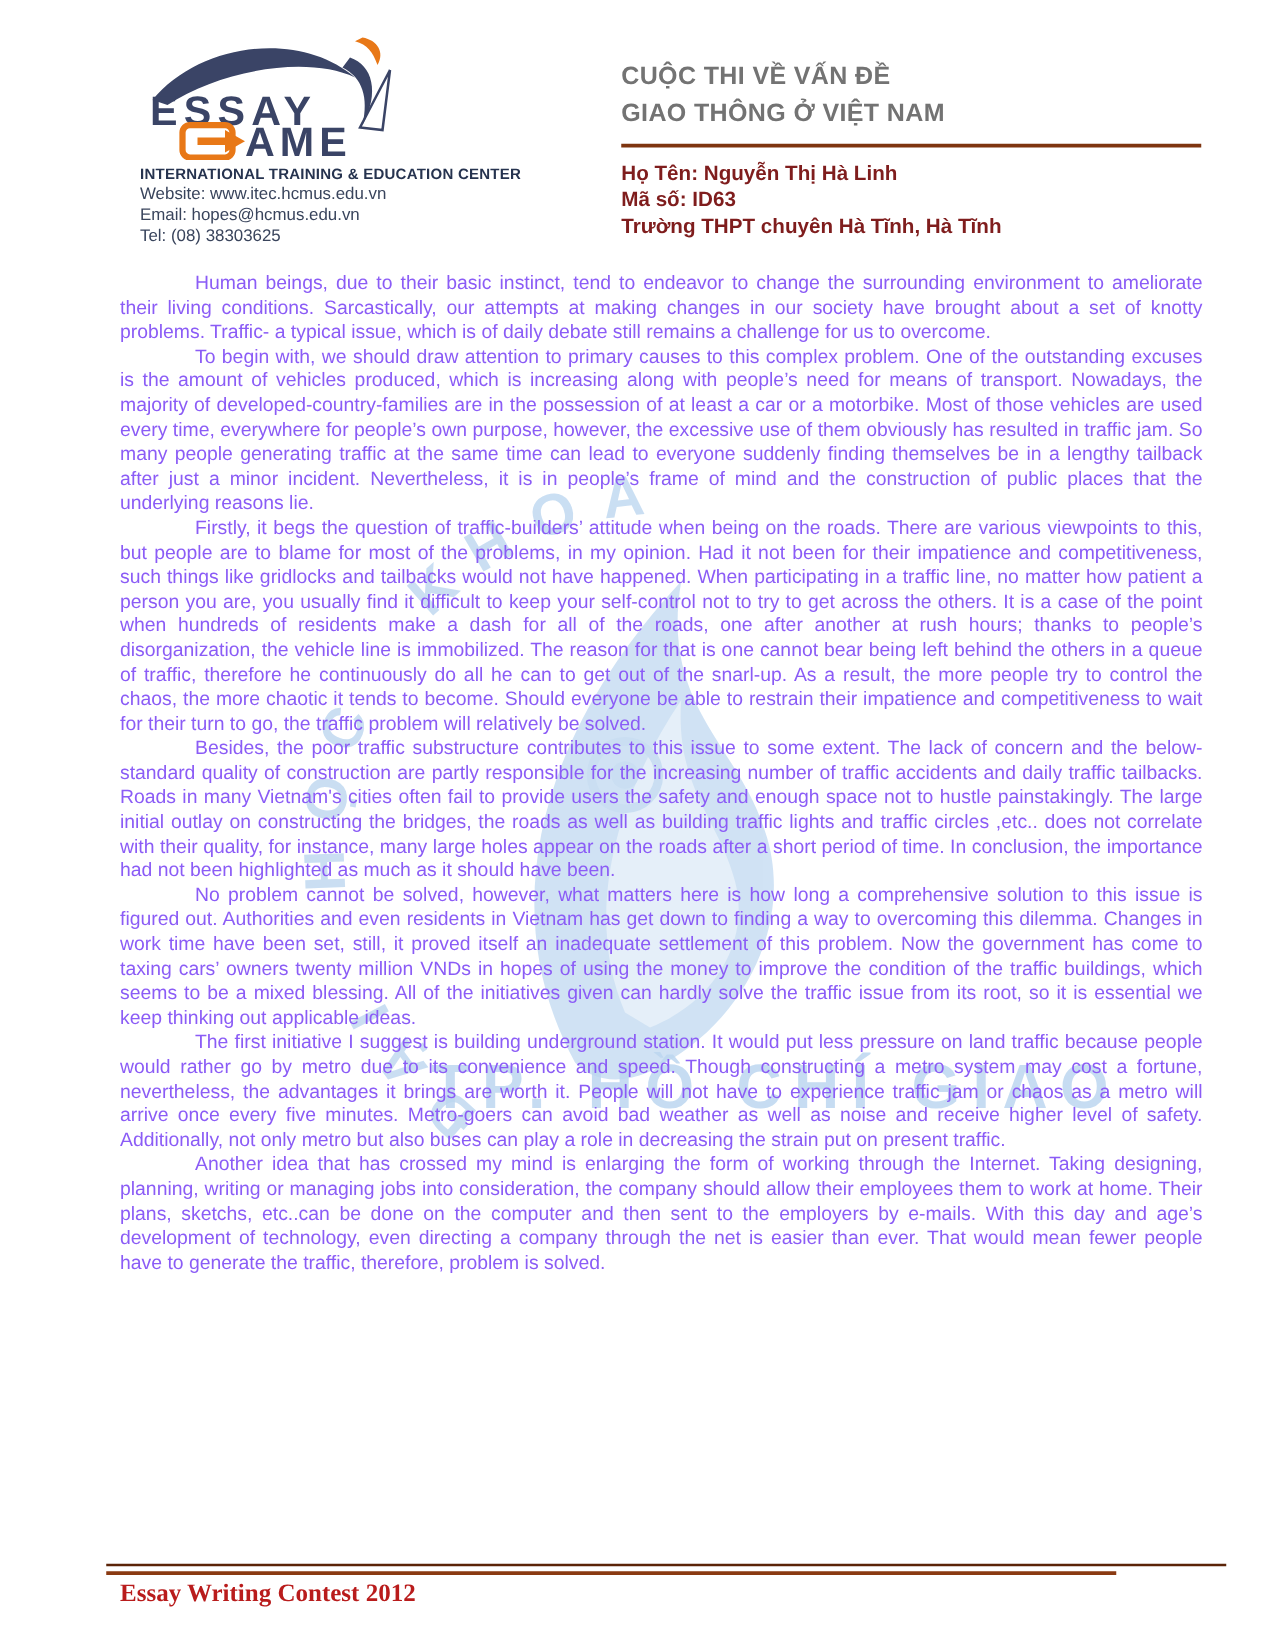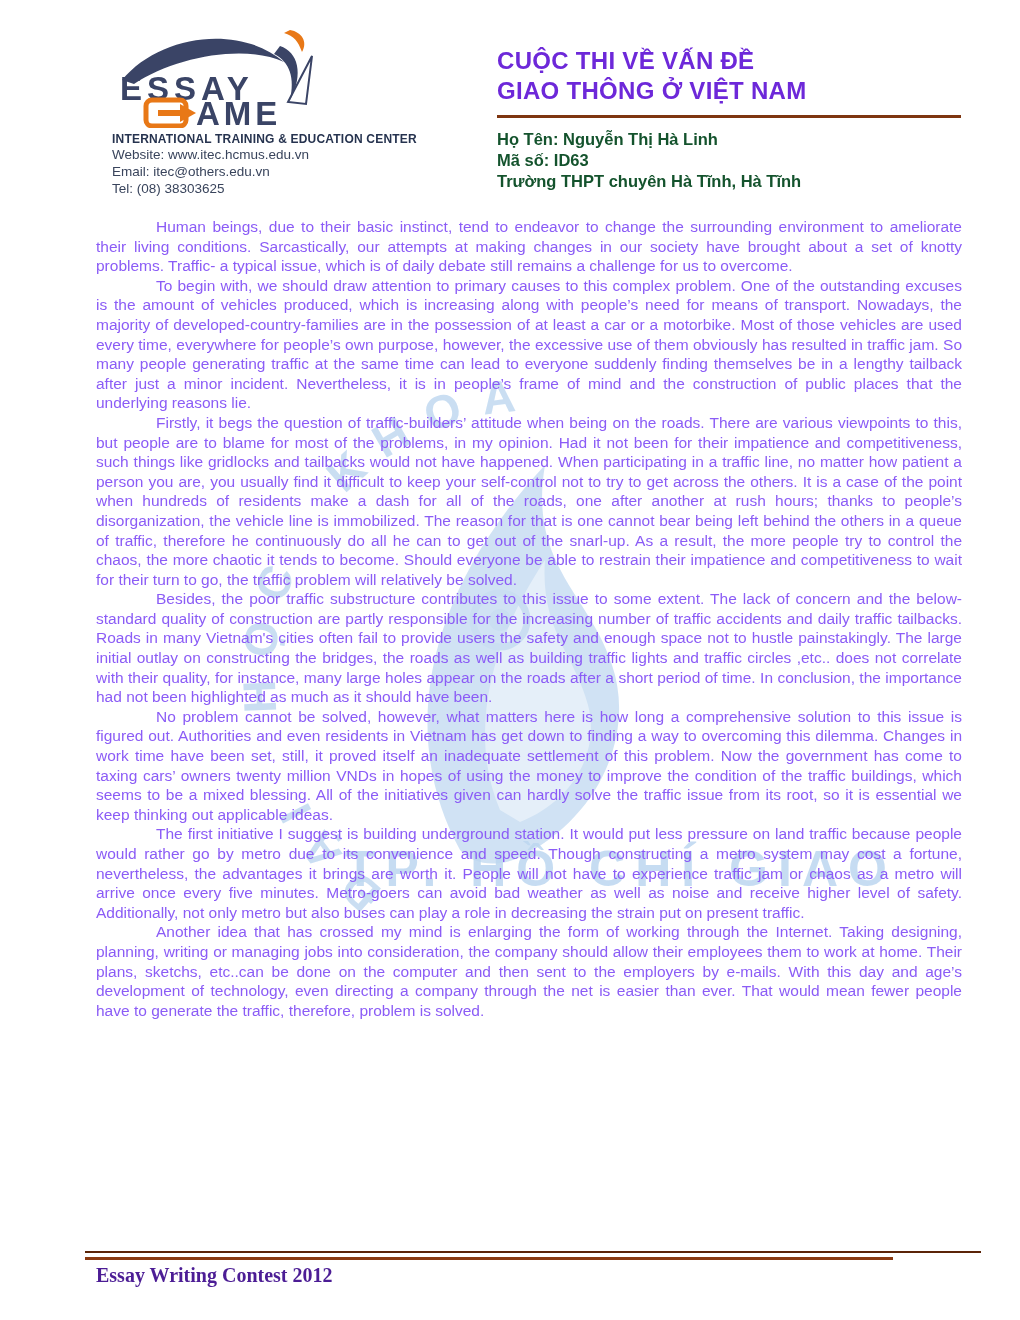--- a/index.html
+++ b/index.html
@@ -15,27 +15,27 @@
   .logo-svg { display:block; margin-left:6px; }
   .center-name {
     margin-top:4px; font-size:12px; font-weight:bold; color:#26334f;
     letter-spacing:0.2px; white-space:nowrap;
   }
   .contact-line { font-size:13.5px; color:#39445c; line-height:17px; }
   .contact-line.website { }
 
   .header-right { position:absolute; left:497px; top:46px; width:490px; }
   .contest-title {
-    font-size:24px; font-weight:bold; color:#6d28d9; line-height:30px;
+    font-size:20px; font-weight:bold; color:#737373; line-height:30px;
     letter-spacing:0.3px;
   }
   .title-rule { margin-top:9px; width:464px; height:3px; background:#7e3510; }
   .student-info { margin-top:11px; }
   .student-info div {
-    font-size:16.5px; font-weight:bold; color:#14532d; line-height:21px;
+    font-size:16.5px; font-weight:bold; color:#7f1d1d; line-height:21px;
   }
 
   
   .watermark { position:absolute; left:150px; top:380px; width:780px; height:580px; z-index:0; pointer-events:none; }
   .wm-city {
     position:absolute; left:345px; top:840px; z-index:0; pointer-events:none;
     font-size:50px; font-weight:bold; color:#bdd7f0; opacity:0.85;
     letter-spacing:10px; white-space:nowrap;
   }
 
@@ -45,21 +45,21 @@
     font-size:15.5px; line-height:19.6px; color:#8b5cf6;
     text-align:justify; text-indent:60px;
   }
 
   
   .footer-rule-1 { position:absolute; left:85px; top:1251px; width:896px; height:2px; background:#5b2408; z-index:1; }
   .footer-rule-2 { position:absolute; left:85px; top:1257px; width:808px; height:3px; background:#8a3a12; z-index:1; }
   .footer-text {
     position:absolute; left:96px; top:1264px; z-index:1;
     font-family:"Liberation Serif", serif; font-weight:bold;
-    font-size:20px; color:#4c1d95;
+    font-size:20px; color:#b91c1c;
   }
 </style>
 </head>
 <body>
 
 <div class="page">
 
   <svg class="watermark" viewBox="0 0 780 580" aria-hidden="true">
     <defs>
       <path id="wm-circle" d="M 390 30 a 265 265 0 1 1 -0.1 0"></path>
@@ -92,21 +92,21 @@
       <g>
         <rect x="28" y="72" width="40" height="26" rx="6" fill="none" stroke="#e87817" stroke-width="5"></rect>
         <rect x="40" y="82" width="22" height="6" fill="#e87817"></rect>
         <polygon points="62,76 78,85 62,94" fill="#e87817"></polygon>
       </g>
 
       <text x="78" y="97" font-family="Liberation Sans, sans-serif" font-weight="bold" font-size="33" letter-spacing="4" fill="#3a4466">AME</text>
     </svg>
     <div class="center-name">INTERNATIONAL TRAINING &amp; EDUCATION CENTER</div>
     <div class="contact-line website">Website: www.itec.hcmus.edu.vn</div>
-    <div class="contact-line">Email:  itec@others.edu.vn</div>
+    <div class="contact-line">Email:  hopes@hcmus.edu.vn</div>
     <div class="contact-line">Tel: (08) 38303625</div>
   </div>
 
   <div class="header-right">
     <div class="contest-title">
       <div>CUỘC THI VỀ VẤN ĐỀ</div>
       <div>GIAO THÔNG Ở VIỆT NAM</div>
     </div>
     <div class="title-rule"></div>
     <div class="student-info">

